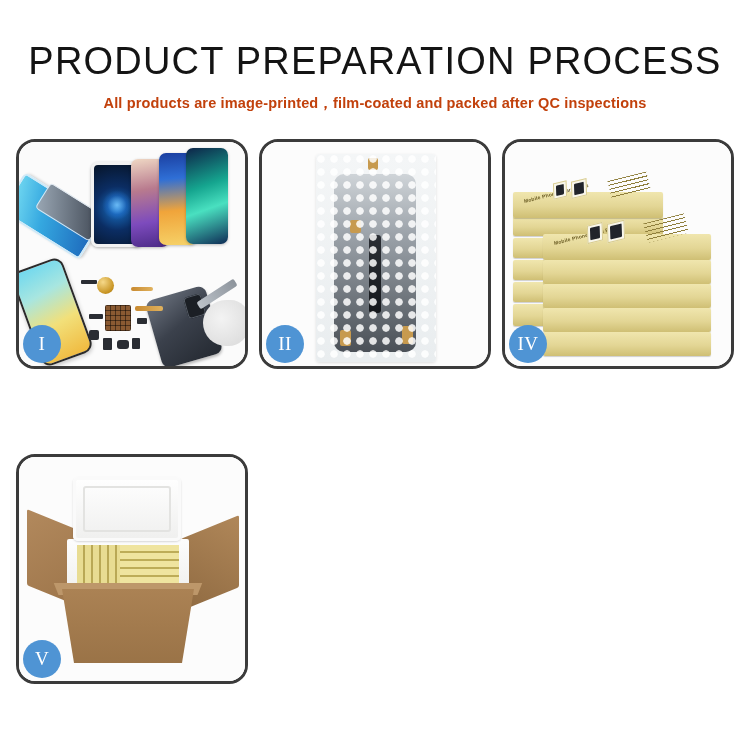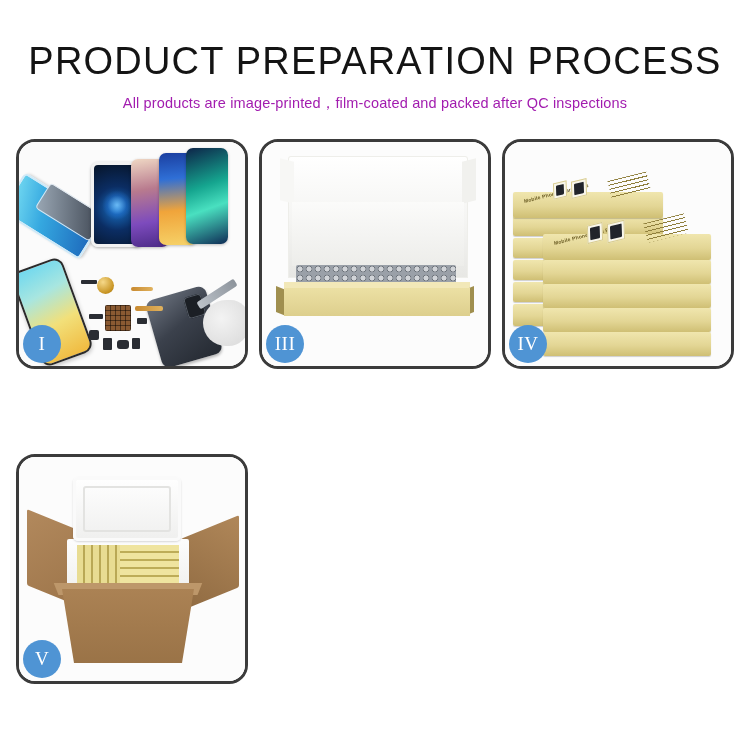--- a/index.html
+++ b/index.html
@@ -16,22 +16,22 @@
   
   .header { position: absolute; top: 0; left: 0; width: 750px; text-align: center; }
   .title {
     margin: 0; padding-top: 42px;
     font-size: 38px; font-weight: 400; letter-spacing: 1.2px;
     color: #141414; line-height: 1.05;
     font-family: "Liberation Sans", sans-serif;
   }
   .subtitle {
     margin: 0; padding-top: 12px;
-    font-size: 14.5px; font-weight: 400; letter-spacing: 0.15px;
-    color: #a21caf;
+    font-size: 14.5px; font-weight: 700; letter-spacing: 0.15px;
+    color: #c2410c;
     font-family: "Liberation Sans", sans-serif;
   }
 
   
   .grid {
     position: absolute; top: 139px; left: 16px;
     width: 718px; height: 545px;
     display: grid;
     grid-template-columns: repeat(3, 232px);
     grid-template-rows: repeat(2, 230px);
@@ -339,33 +339,34 @@
         <div class="bit" style="left:70px;top:172px;width:14px;height:5px;"></div>
         <div class="bit" style="left:118px;top:176px;width:10px;height:6px;"></div>
         <div class="flex-cable" style="left:112px;top:145px;width:22px;"></div>
         <div class="flex-cable" style="left:116px;top:164px;width:28px;height:5px;"></div>
         <div class="hand"></div>
         <div class="tweezer"></div>
       </div>
       <div class="badge">I</div>
     </div>
 
-
     <div class="panel">
       <div class="photo">
-        <div class="p3-lid"></div>
-        <div class="p3-foam"></div>
-        <div class="p3-wrap"></div>
-        <div class="p3-box-rim"></div>
-        <div class="p3-edge-l"></div>
-        <div class="p3-edge-r"></div>
-        <div class="p3-box-front"></div>
+        <div class="bubble-bag">
+          <div class="inner-screen"></div>
+          <div class="bub-tape" style="left:52px;top:4px;width:10px;height:12px;"></div>
+          <div class="bub-tape" style="left:34px;top:66px;width:11px;height:13px;"></div>
+          <div class="bub-tape" style="left:24px;top:176px;width:11px;height:16px;"></div>
+          <div class="bub-tape" style="left:86px;top:172px;width:11px;height:18px;"></div>
+          <div class="bubbles"></div>
+        </div>
       </div>
-      <div class="badge">III</div>
+      <div class="badge">II</div>
     </div>
+
 
     <div class="panel">
       <div class="photo">
         <div class="stack">
 
           <div class="sbox" style="left:0px;top:48px;width:150px;height:20px;"></div>
           <div class="sbox" style="left:0px;top:70px;width:150px;height:20px;"></div>
           <div class="sbox" style="left:0px;top:92px;width:150px;height:20px;"></div>
           <div class="sbox" style="left:0px;top:114px;width:150px;height:20px;"></div>
           <div class="sbox" style="left:0px;top:136px;width:150px;height:22px;"></div>

